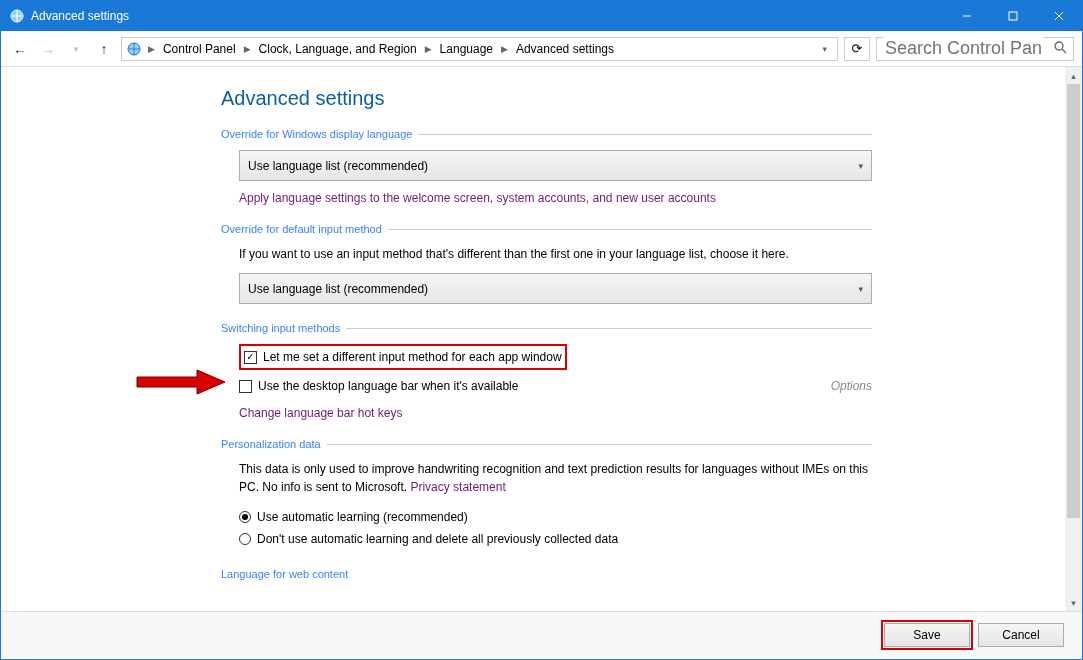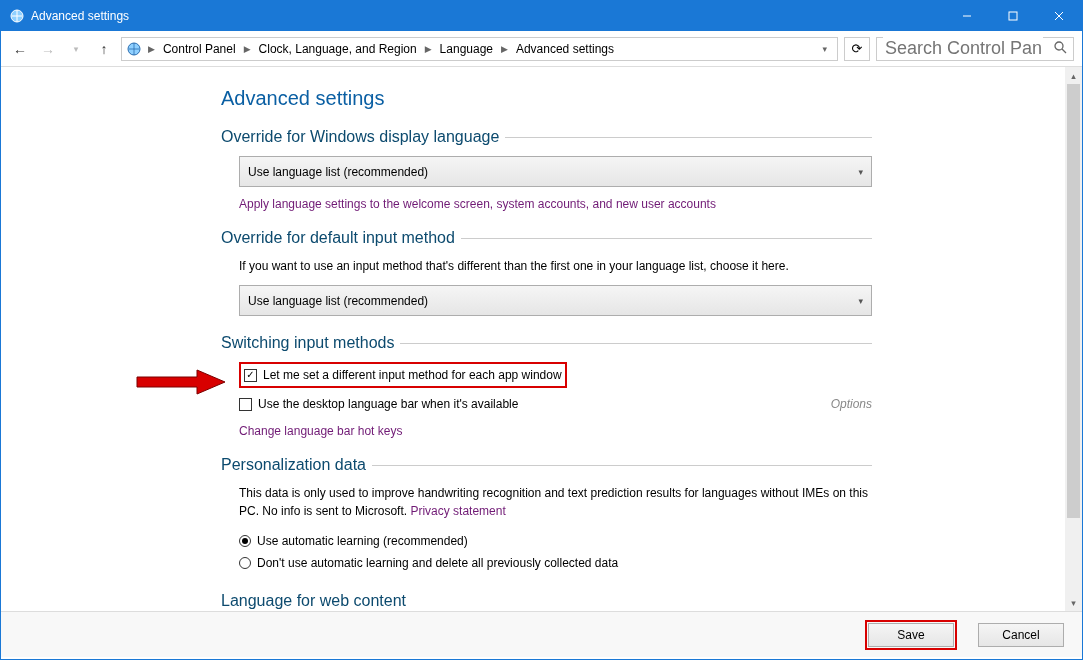--- a/index.html
+++ b/index.html
@@ -43,21 +43,21 @@
   .refresh { width:26px; height:24px; border:1px solid #ccc; display:flex; align-items:center; justify-content:center; font-size:13px;}
   .searchbox { width:198px; height:24px; border:1px solid #ccc; display:flex; align-items:center; padding:0 6px; color:#777; justify-content:space-between;}
   .searchbox input { border:none; outline:none; font-size:18px; width:160px; color:#8b5cf6;}
   .content-wrap { position:relative; height:calc(660px - 30px - 36px - 48px - 2px); overflow:hidden;}
   .content {
     padding: 20px 210px 20px 220px;
     overflow-y:auto;
     height:100%;
   }
   .page-title { color:#0a5fa3; font-size:20px; font-weight:400; margin-bottom:18px;}
-  .group-label { font-size:16px; color:#0c4a6e; display:flex; align-items:center; margin-bottom:10px; white-space:nowrap;}
+  .group-label { font-size:11px; color:#3b82f6; display:flex; align-items:center; margin-bottom:10px; white-space:nowrap;}
   .group-label .line { flex:1; height:1px; background:#ccc; margin-left:6px;}
   .group-body { margin-left:18px; margin-bottom:18px; font-size:12px;}
   .desc { margin-bottom:10px; line-height:1.5;}
   .dropdown {
     width:100%; height:31px;
     background: linear-gradient(#f5f5f5,#e6e6e6);
     border:1px solid #adadad;
     display:flex; align-items:center;
     padding:0 8px; justify-content:space-between;
     font-size:12px; margin-bottom:10px;
@@ -76,21 +76,21 @@
     left:134px; top:300px;
     pointer-events:none;
   }
   .footer {
     height:46px;
     border-top:1px solid #ddd;
     display:flex;
     align-items:center;
     justify-content:flex-end;
     padding-right:18px;
-    gap:24px;
+    gap:8px;
     background:#f8f8f8;
   }
   .btn {
     min-width:86px; height:24px;
     background:linear-gradient(#f5f5f5,#e6e6e6);
     border:1px solid #adadad;
     font-size:12px;
     display:flex; align-items:center; justify-content:center;
   }
   .btn.save-hl { outline:2px solid #d80000; outline-offset:1px;}

